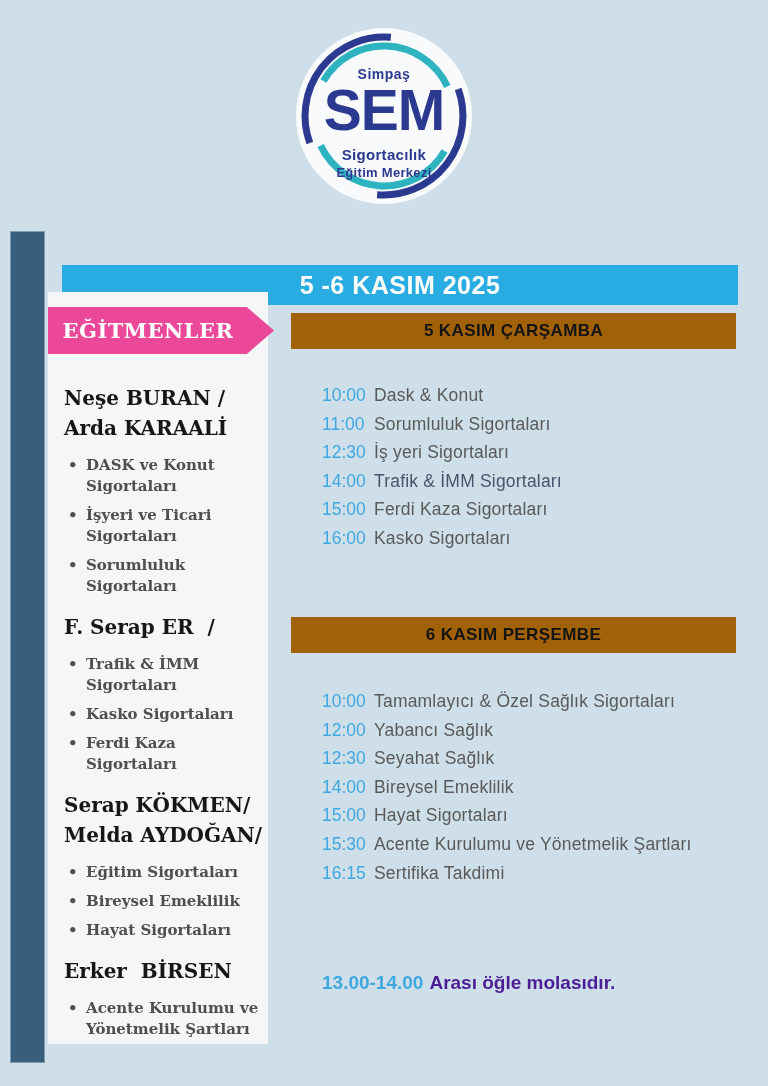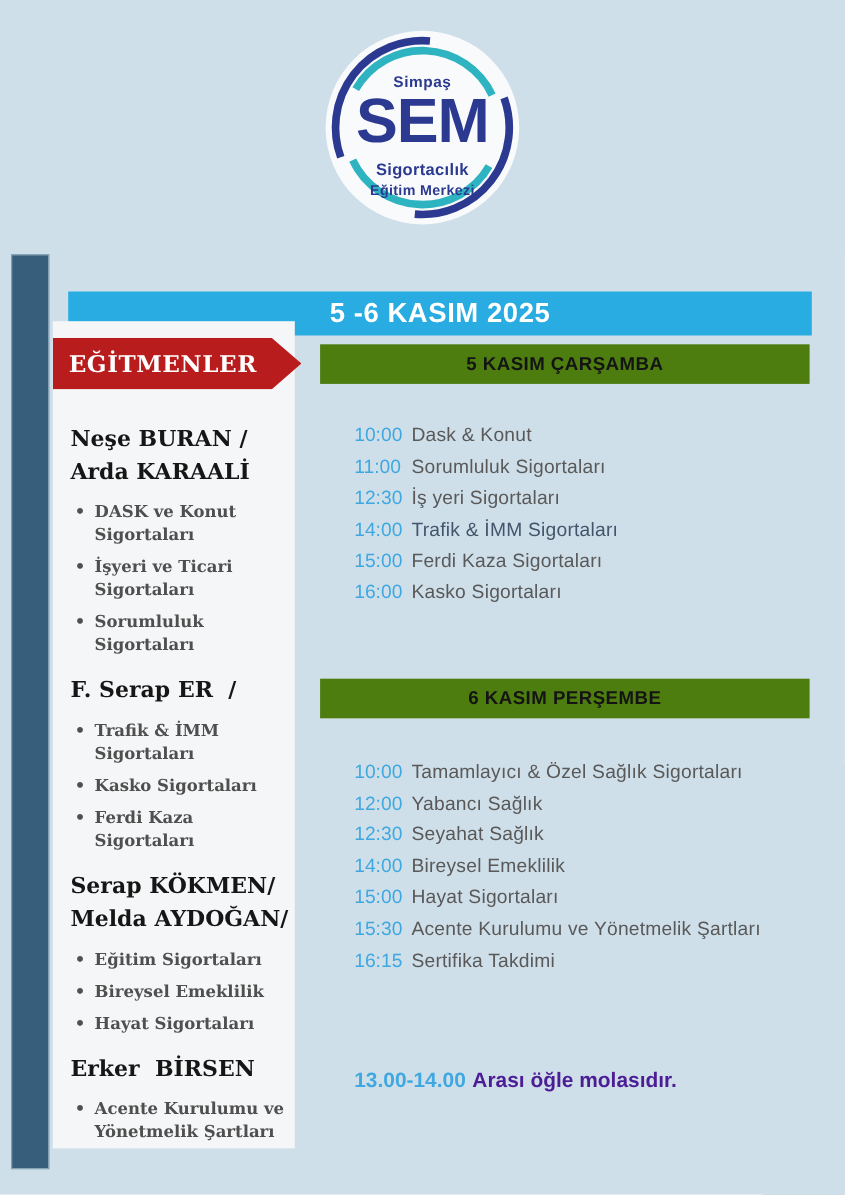--- a/index.html
+++ b/index.html
@@ -21,39 +21,39 @@
   .date-banner{
     position:absolute; left:62px; top:233px; width:676px; height:40px;
     background:#29ACE2; color:#ffffff; display:flex; align-items:center; justify-content:center;
     font-size:25px; font-weight:bold; letter-spacing:.5px;margin-top:32px;
   }
   
   .side-bar{position:absolute; left:11px; top:232px; width:33px; height:830px; background:#375E7B; outline:1px solid #7e9cb0;}
   .white-panel{position:absolute; left:48px; top:292px; width:220px; height:752px; background:#F5F6F7;}
   .ribbon{
     position:absolute; left:48px; top:307px; width:226px; height:47px;
-    background:#b91c1c; color:#ffffff;
+    background:#ec4899; color:#ffffff;
     clip-path:polygon(0 0, 88% 0, 100% 50%, 88% 100%, 0 100%);
     display:flex; align-items:center; justify-content:center;
     font-family:"DejaVu Serif", serif; font-weight:bold; font-size:21px; letter-spacing:.5px;
     padding-right:26px; box-sizing:border-box;
   }
   
   .trainers{position:absolute; left:64px; top:383px; width:198px; font-family:"DejaVu Serif", serif;}
   .t-section{margin-bottom:15px;}
   .t-name{font-size:20px; font-weight:bold; color:#161616; line-height:30px; white-space:pre;}
   .t-bullets{list-style:none; margin:12px 0 0 0; padding:0 0 0 4px;}
   .t-bullets li{
     position:relative; padding-left:18px; font-size:15px; font-weight:bold; color:#4F4F4F;
     line-height:21px; margin-bottom:8px;
   }
   .t-bullets li::before{content:"•"; position:absolute; left:0; top:0; color:#4F4F4F;}
   
   .day-band{
-    position:absolute; left:291px; width:445px; height:36px; background:#4d7c0f;
+    position:absolute; left:291px; width:445px; height:36px; background:#a16207;
     display:flex; align-items:center; justify-content:center;
     color:#141414; font-size:17px; font-weight:bold; letter-spacing:.4px;
   }
   .band-day1{top:313px;}
   .band-day2{top:617px;}
   .rows{position:absolute; left:322px; width:420px;}
   .rows-day1{top:385px;}
   .rows-day2{top:691px;}
   .row{display:flex; align-items:baseline; height:28.6px; font-size:17.5px; font-weight:normal;}
   .row .time{color:#3FA8E0; width:52px; flex-shrink:0;}

